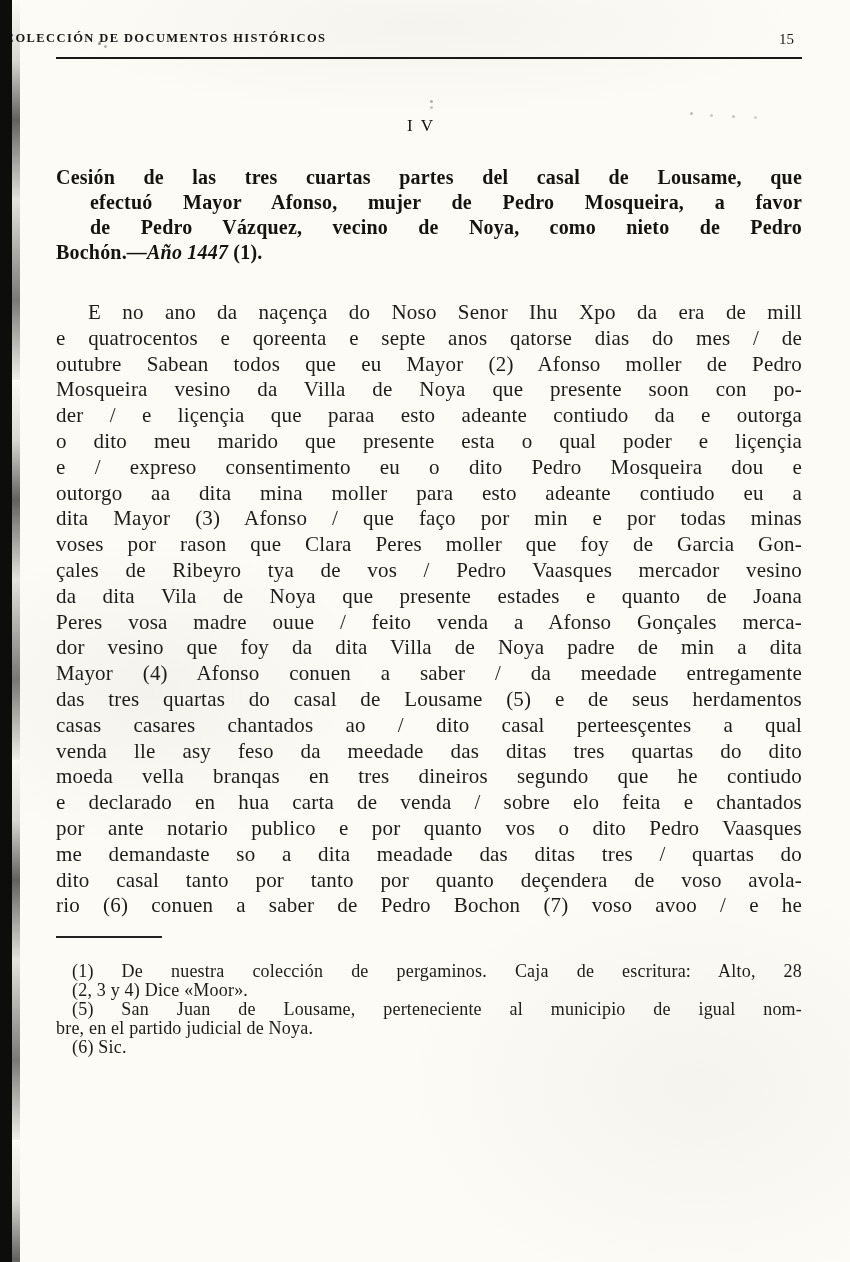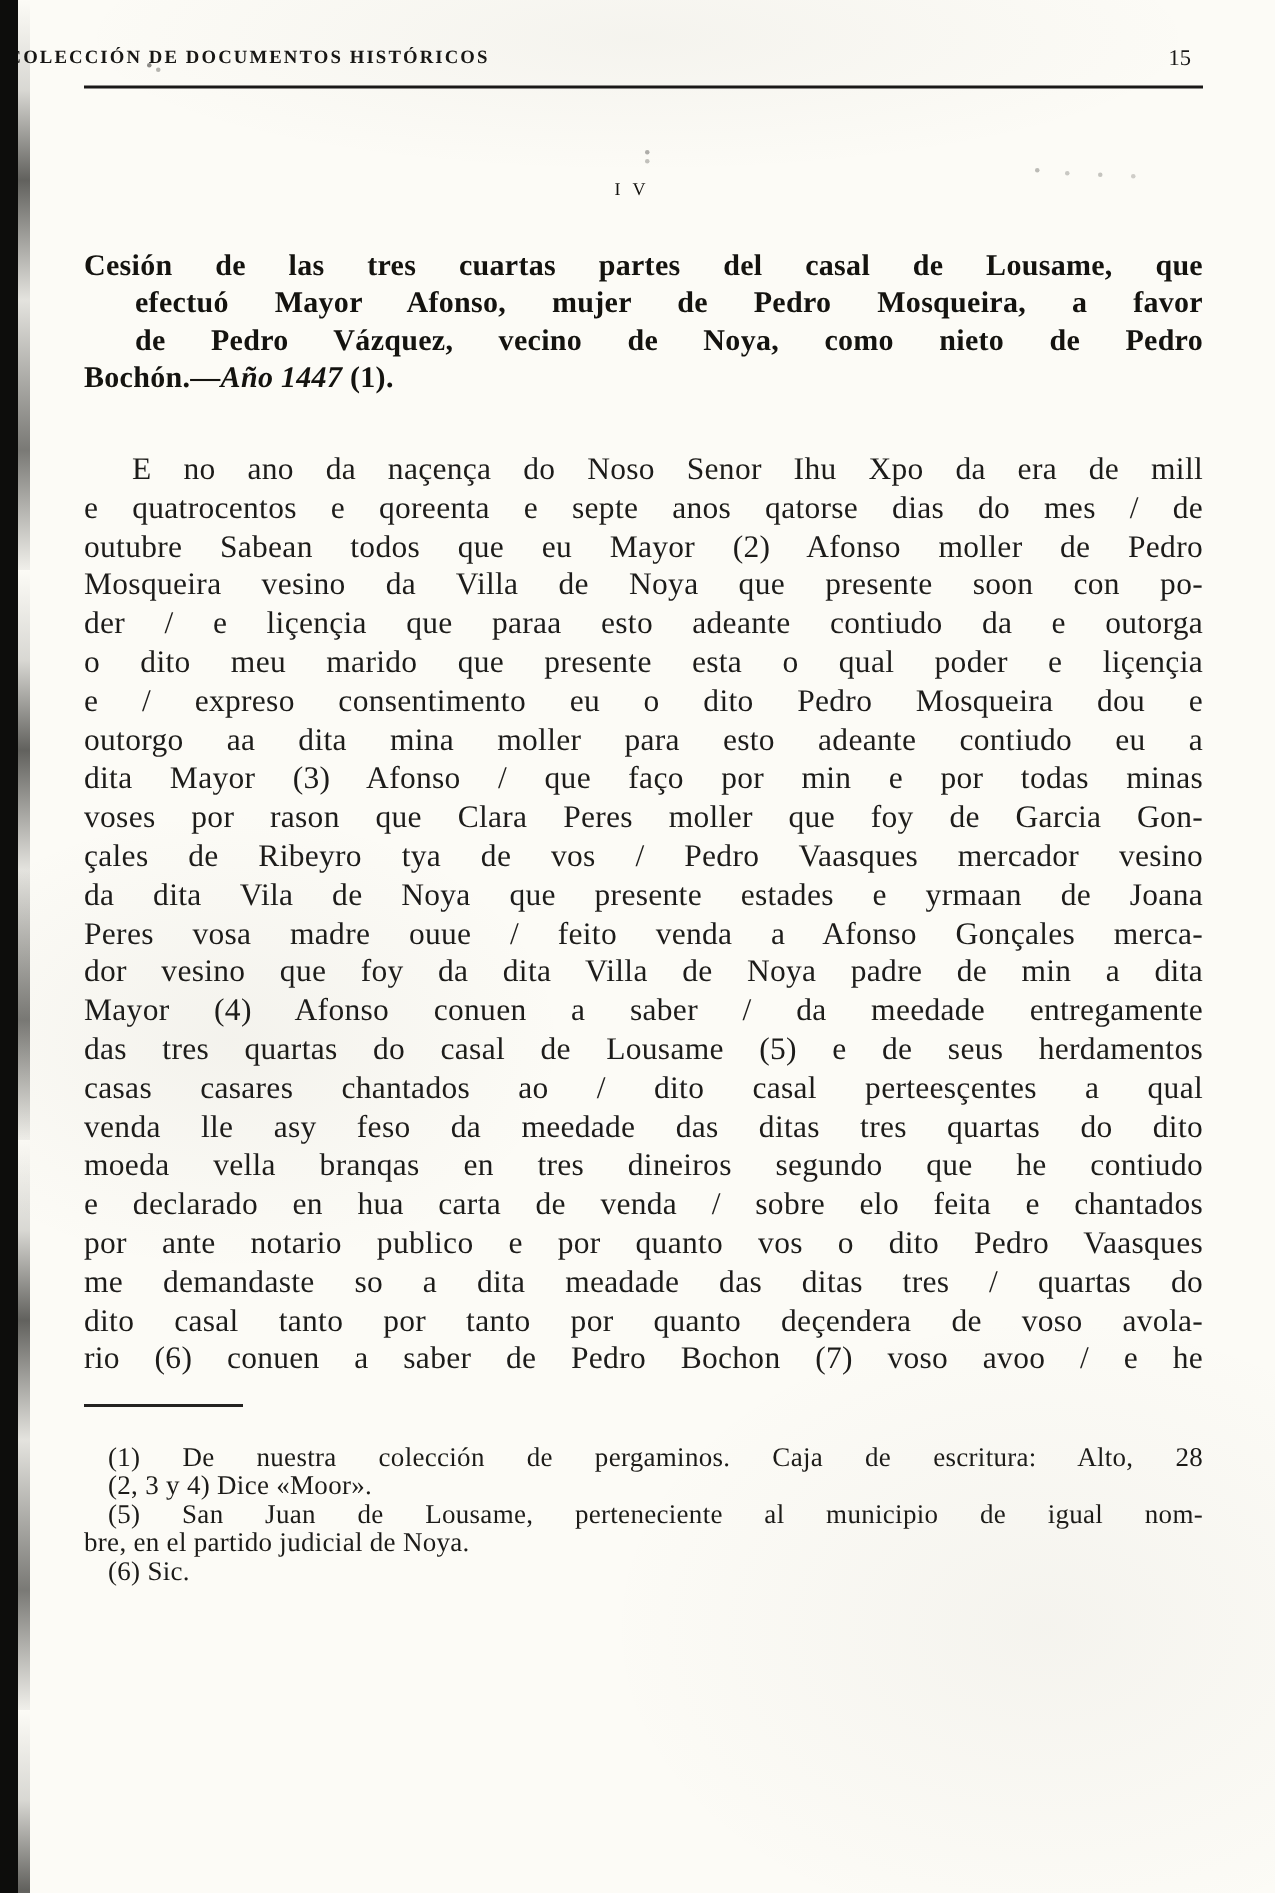--- a/index.html
+++ b/index.html
@@ -35,21 +35,21 @@
     transform:translateX(-52px);
     font-weight:bold; font-size:12.5px; letter-spacing:1.4px; color:#181715;
     white-space:nowrap;
   }
   .page-num { position:absolute; right:8px; top:0; font-size:15px; color:#1a1918;text-align:right; }
 
   .rule { margin-top:9px; border-top:2px solid #1a1918; }
 
   .section-num {
     margin-top:57px; text-align:center; transform:translateX(-9px);
-    font-size:12px; line-height:20px; letter-spacing:8px; text-indent:8px; color:#14130f;
+    font-size:17px; line-height:20px; letter-spacing:8px; text-indent:8px; color:#14130f;
   }
 
   .doc-heading { margin-top:29px; font-weight:bold; font-size:20px; line-height:25px; color:#14130f; }
   .h-line  { text-align:justify; text-align-last:justify; letter-spacing:0.2px; }
   .h-indent{ padding-left:34px; }
   .h-last  { text-align-last:left; }
   .ital    { font-style:italic; }
 
   .body-text { margin-top:35px; font-size:21px; line-height:25.8px; }
   .b-line { text-align:justify; text-align-last:justify; letter-spacing:0.2px; white-space:normal; }
@@ -108,21 +108,21 @@
         <div class="b-line">e quatrocentos e qoreenta e septe anos qatorse dias do mes / de</div>
         <div class="b-line">outubre Sabean todos que eu Mayor (2) Afonso moller de Pedro</div>
         <div class="b-line">Mosqueira vesino da Villa de Noya que presente soon con po-</div>
         <div class="b-line">der / e liçençia que paraa esto adeante contiudo da e outorga</div>
         <div class="b-line">o dito meu marido que presente esta o qual poder e liçençia</div>
         <div class="b-line">e / expreso consentimento eu o dito Pedro Mosqueira dou e</div>
         <div class="b-line">outorgo aa dita mina moller para esto adeante contiudo eu a</div>
         <div class="b-line">dita Mayor (3) Afonso / que faço por min e por todas minas</div>
         <div class="b-line">voses por rason que Clara Peres moller que foy de Garcia Gon-</div>
         <div class="b-line">çales de Ribeyro tya de vos / Pedro Vaasques mercador vesino</div>
-        <div class="b-line">da dita Vila de Noya que presente estades e yrmaan de Joana</div>
+        <div class="b-line">da dita Vila de Noya que presente estades e quanto de Joana</div>
         <div class="b-line">Peres vosa madre ouue / feito venda a Afonso Gonçales merca-</div>
         <div class="b-line">dor vesino que foy da dita Villa de Noya padre de min a dita</div>
         <div class="b-line">Mayor (4) Afonso conuen a saber / da meedade entregamente</div>
         <div class="b-line">das tres quartas do casal de Lousame (5) e de seus herdamentos</div>
         <div class="b-line">casas casares chantados ao / dito casal perteesçentes a qual</div>
         <div class="b-line">venda lle asy feso da meedade das ditas tres quartas do dito</div>
         <div class="b-line">moeda vella branqas en tres dineiros segundo que he contiudo</div>
         <div class="b-line">e declarado en hua carta de venda / sobre elo feita e chantados</div>
         <div class="b-line">por ante notario publico e por quanto vos o dito Pedro Vaasques</div>
         <div class="b-line">me demandaste so a dita meadade das ditas tres / quartas do</div>

